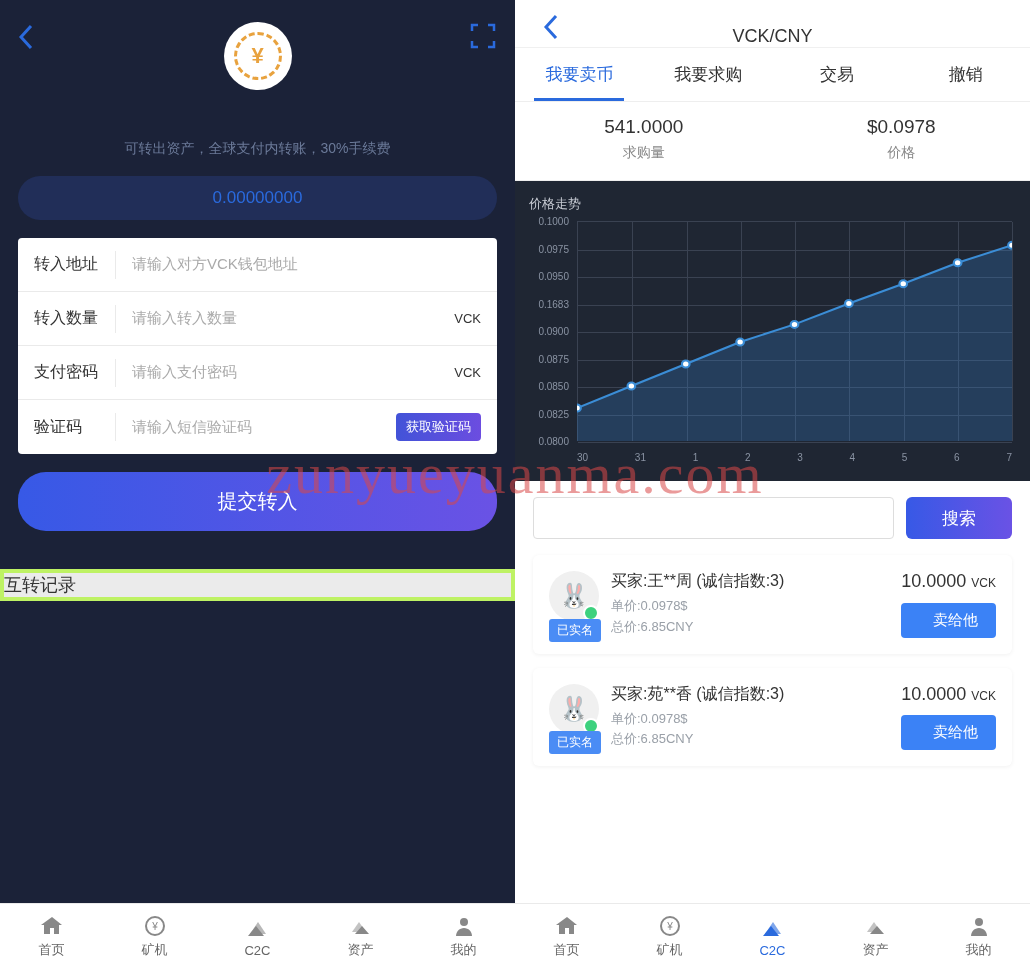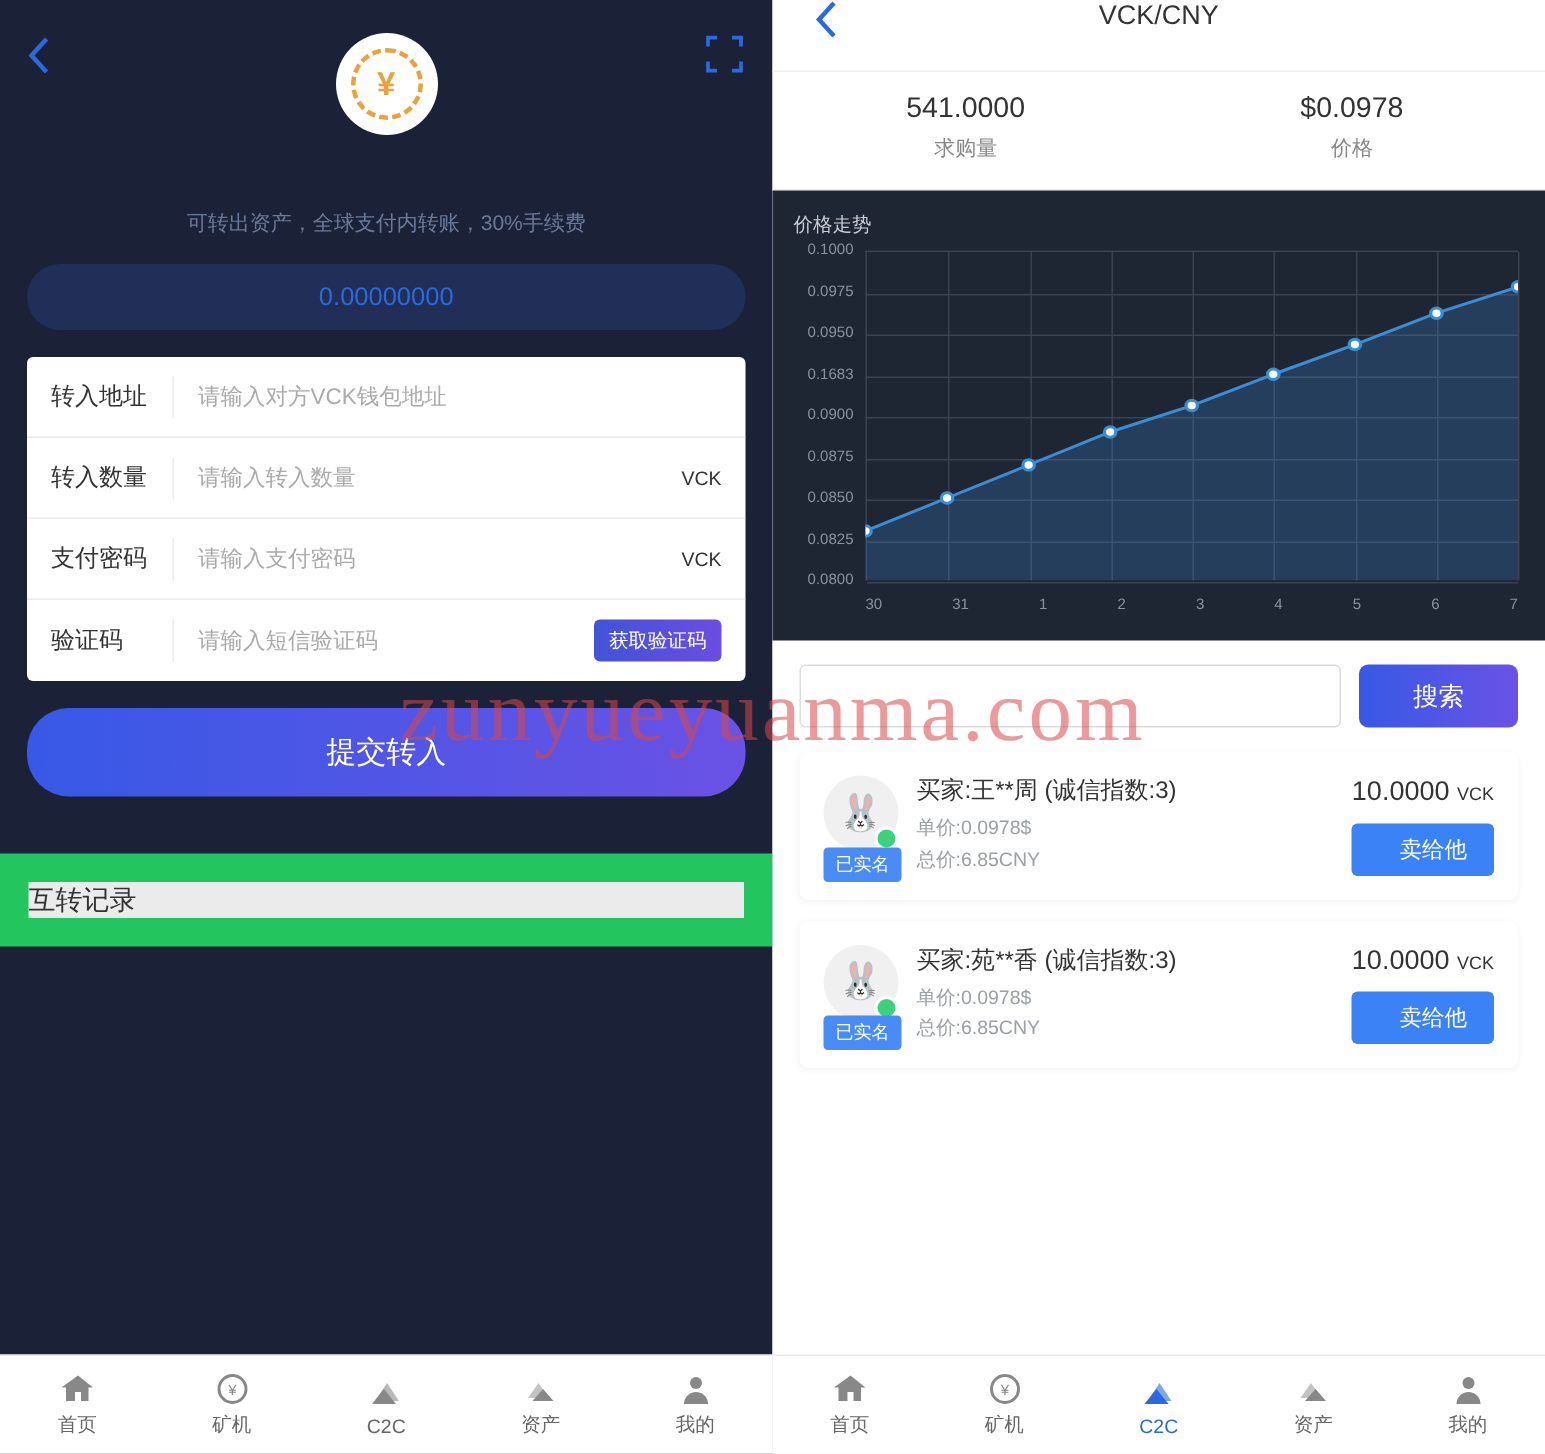--- a/index.html
+++ b/index.html
@@ -18,26 +18,26 @@
 .info-text { text-align: center; color: #6b7a99; font-size: 14px; margin-bottom: 18px; }
 .balance-pill { background: #212e58; border-radius: 24px; text-align: center; padding: 12px 0; color: #2a6add; font-size: 17px; }
 .form-card { background: #fff; margin: 18px; border-radius: 4px; overflow: hidden; }
 .form-row { display: flex; align-items: center; border-bottom: 1px solid #eaeaea; height: 54px; padding: 0 16px; }
 .form-row:last-child { border-bottom: none; }
 .form-label { width: 82px; font-size: 16px; color: #333; border-right: 1px solid #eaeaea; height: 28px; display: flex; align-items: center; }
 .form-input { flex: 1; padding-left: 16px; font-size: 15px; color: #aaa; display: flex; align-items: center; justify-content: space-between; }
 .unit { font-size: 13px; color: #333; font-weight: 500; }
 .get-code { background: linear-gradient(90deg, #4253d8, #6c4de0); color: #fff; font-size: 13px; padding: 5px 10px; border-radius: 4px; }
 .submit-btn { margin: 0 18px; background: linear-gradient(90deg, #3759e6, #6a52e5); color: #fff; text-align: center; padding: 16px 0; border-radius: 28px; font-size: 20px; }
-.history-section { margin-top: 38px; background: #22c55e; padding: 19px; }
+.history-section { margin-top: 38px; background: #bef264; padding: 4px; }
 .history-title { font-size: 18px; color: #333; background: #ebebeb; }
 
 
 .right { background: #fff; }
-.right-header { height: 48px; display: flex; align-items: flex-start; padding: 0 28px; position: relative; border-bottom: 1px solid #f0f0f0; }
+.right-header { height: 48px; display: flex; align-items: flex-end; padding: 0 28px; position: relative; border-bottom: 1px solid #f0f0f0; }
 .right-header .back-btn { color: #2a6add; font-size: 26px; }
 .right-title { position: absolute; left: 50%; transform: translateX(-50%); font-size: 18px; color: #333; }
 .tabs { display: flex; height: 54px; border-bottom: 1px solid #eee; }
 .tab { flex: 1; display: flex; align-items: center; justify-content: center; font-size: 17px; color: #333; position: relative; }
 .tab.active { color: #2a6add; }
 .tab.active::after { content: ""; position: absolute; bottom: 0; left: 15%; width: 70%; height: 3px; background: #2a6add; }
 .stats-row { display: flex; padding: 14px 0 18px; border-bottom: 1px solid #eee; }
 .stat { flex: 1; text-align: center; }
 .stat-val { font-size: 19px; color: #333; margin-bottom: 6px; }
 .stat-label { font-size: 14px; color: #888; }
@@ -179,20 +179,26 @@
   </div>
 
   <div class="phone right">
     <div class="right-header">
       <span class="back-btn">
         <svg width="16" height="26" viewBox="0 0 16 26" fill="none" stroke="#2a6add" stroke-width="3">
             <path d="M13 2 L3 13 L13 24"></path>
           </svg>
       </span>
       <div class="right-title">VCK/CNY</div>
+    </div>
+    <div class="tabs">
+      <div class="tab active">我要卖币</div>
+      <div class="tab">我要求购</div>
+      <div class="tab">交易</div>
+      <div class="tab">撤销</div>
     </div>
     <div class="stats-row">
       <div class="stat">
         <div class="stat-val">541.0000</div>
         <div class="stat-label">求购量</div>
       </div>
       <div class="stat">
         <div class="stat-val">$0.0978</div>
         <div class="stat-label">价格</div>
       </div>

